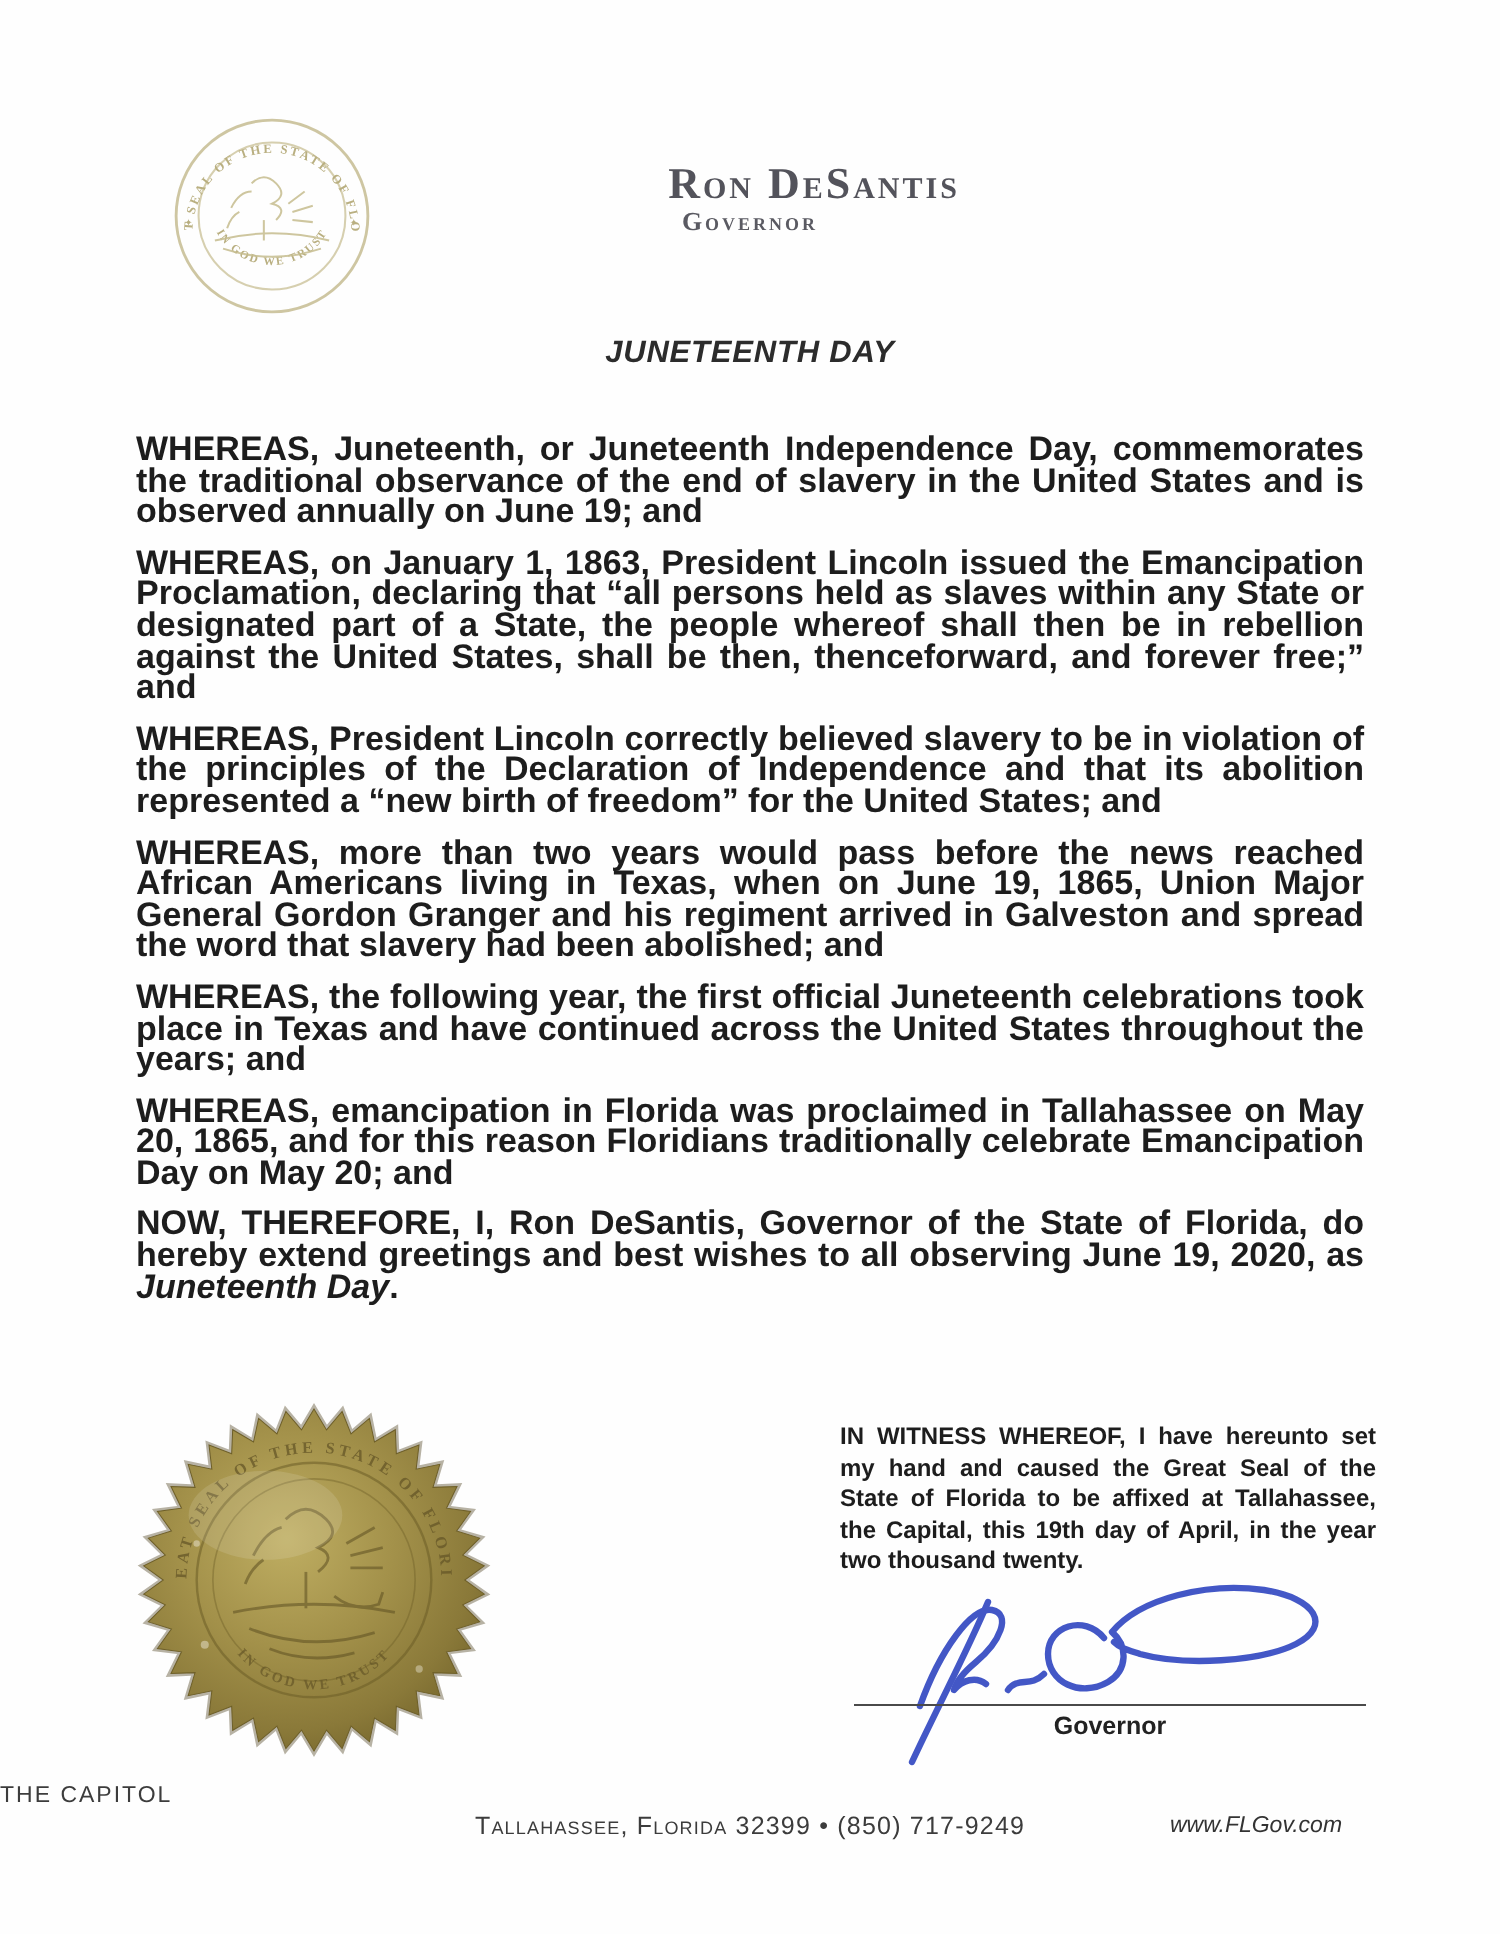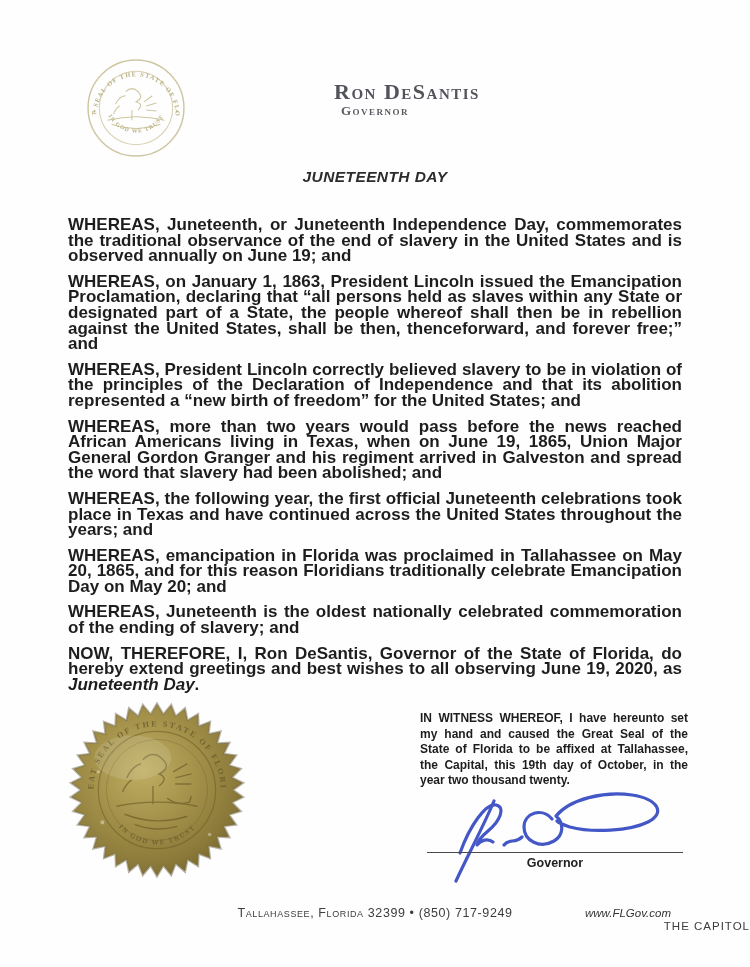--- a/index.html
+++ b/index.html
@@ -62,22 +62,22 @@
   .sig-line{
     position:absolute;left:427px;top:852px;width:256px;height:0;
     border-top:1.5px solid #4a4a4a;
   }
   .sig-label{
     position:absolute;left:427px;top:856px;width:256px;
     text-align:center;font-weight:bold;font-size:12.5px;color:#222;
   }
   
   .footer-line1{
-    position:absolute;left:0;top:920px;width:100%;
-    text-align:right;font-size:11.5px;letter-spacing:1px;color:#3c3c3c;
+    position:absolute;left:0;top:892px;width:100%;
+    text-align:left;font-size:11.5px;letter-spacing:1px;color:#3c3c3c;
   }
   .footer-line2{
     position:absolute;left:0;top:906px;width:100%;
     text-align:center;font-variant:small-caps;
     font-size:12.5px;letter-spacing:.6px;color:#3c3c3c;
   }
   .footer-site{
     position:absolute;left:568px;top:907px;width:120px;
     text-align:center;font-size:11.5px;color:#333;font-style:italic;
   }
@@ -116,25 +116,24 @@
   <div class="gov-title">Governor</div>
   <div class="doc-title">JUNETEENTH DAY</div>
 
   <div class="body-copy">
     <p>WHEREAS, Juneteenth, or Juneteenth Independence Day, commemorates the traditional observance of the end of slavery in the United States and is observed annually on June 19; and</p>
     <p>WHEREAS, on January 1, 1863, President Lincoln issued the Emancipation Proclamation, declaring that “all persons held as slaves within any State or designated part of a State, the people whereof shall then be in rebellion against the United States, shall be then, thenceforward, and forever free;” and</p>
     <p>WHEREAS, President Lincoln correctly believed slavery to be in violation of the principles of the Declaration of Independence and that its abolition represented a “new birth of freedom” for the United States; and</p>
     <p>WHEREAS, more than two years would pass before the news reached African Americans living in Texas, when on June 19, 1865, Union Major General Gordon Granger and his regiment arrived in Galveston and spread the word that slavery had been abolished; and</p>
     <p>WHEREAS, the following year, the first official Juneteenth celebrations took place in Texas and have continued across the United States throughout the years; and</p>
     <p>WHEREAS, emancipation in Florida was proclaimed in Tallahassee on May 20, 1865, and for this reason Floridians traditionally celebrate Emancipation Day on May 20; and</p>
-    <p>WHEREAS, Juneteenth is the oldest nationally celebrated commemoration of the ending of slavery; and</p>
     <p><span>NOW, THEREFORE, I, Ron DeSantis, Governor of the State of Florida, do hereby extend greetings and best wishes to all observing June 19, 2020, as </span><span class="em">Juneteenth Day</span><span>.</span></p>
   </div>
 
-  <div class="witness">IN WITNESS WHEREOF, I have hereunto set my hand and caused the Great Seal of the State of Florida to be affixed at Tallahassee, the Capital, this 19th day of October, in the year two thousand twenty.</div>
+  <div class="witness">IN WITNESS WHEREOF, I have hereunto set my hand and caused the Great Seal of the State of Florida to be affixed at Tallahassee, the Capital, this 19th day of April, in the year two thousand twenty.</div>
 
   <svg class="gold-seal" viewBox="0 0 176 176">
     <defs>
       <radialGradient id="goldGrad" cx="42%" cy="38%" r="70%">
         <stop offset="0%" stop-color="#bfae62"></stop>
         <stop offset="45%" stop-color="#a3914a"></stop>
         <stop offset="80%" stop-color="#8a7939"></stop>
         <stop offset="100%" stop-color="#74652c"></stop>
       </radialGradient>
       <path id="gs-top" d="M 25,88 A 63,63 0 1 1 151,88" fill="none"></path>

